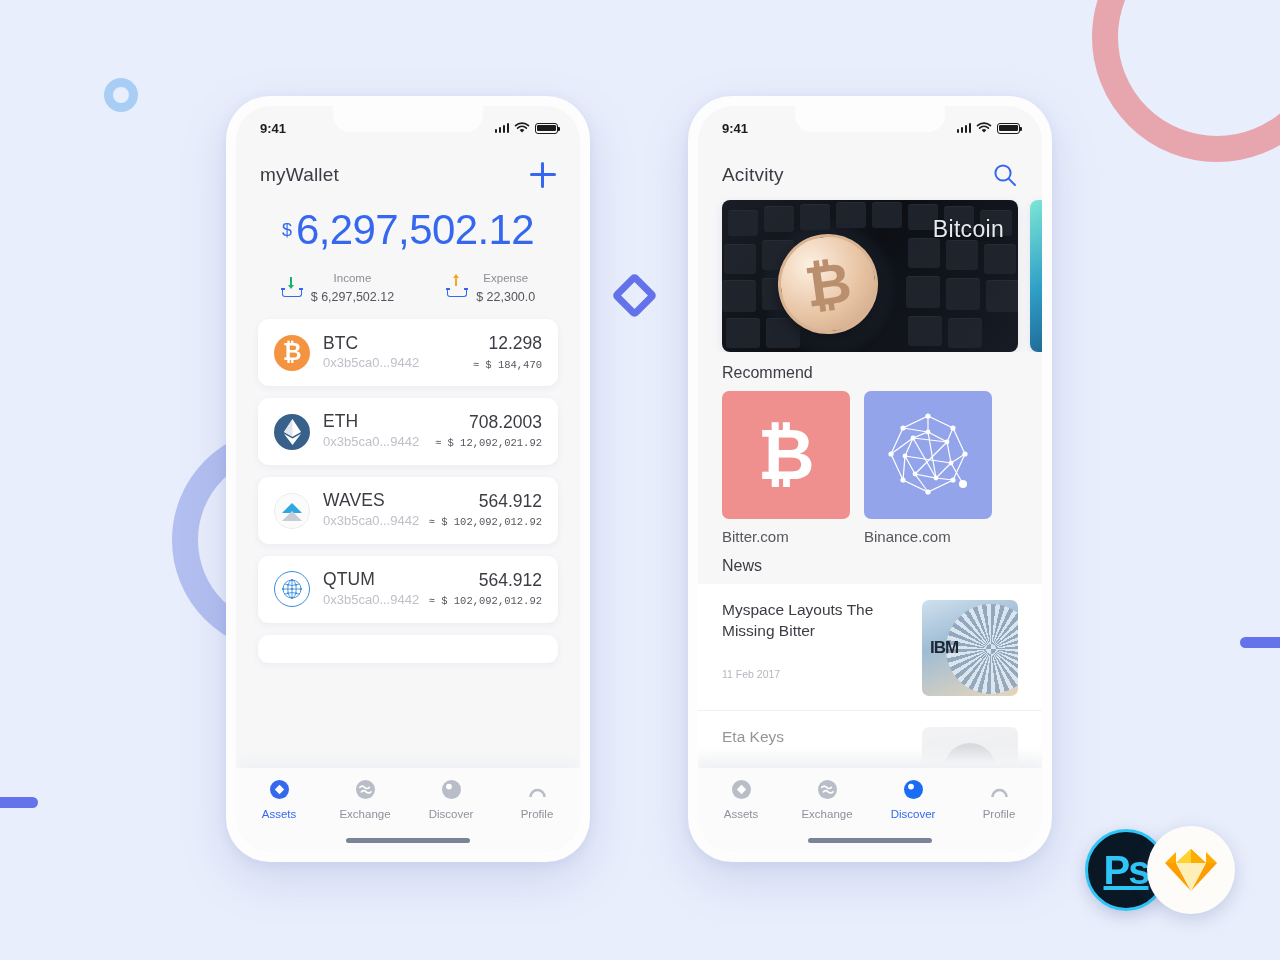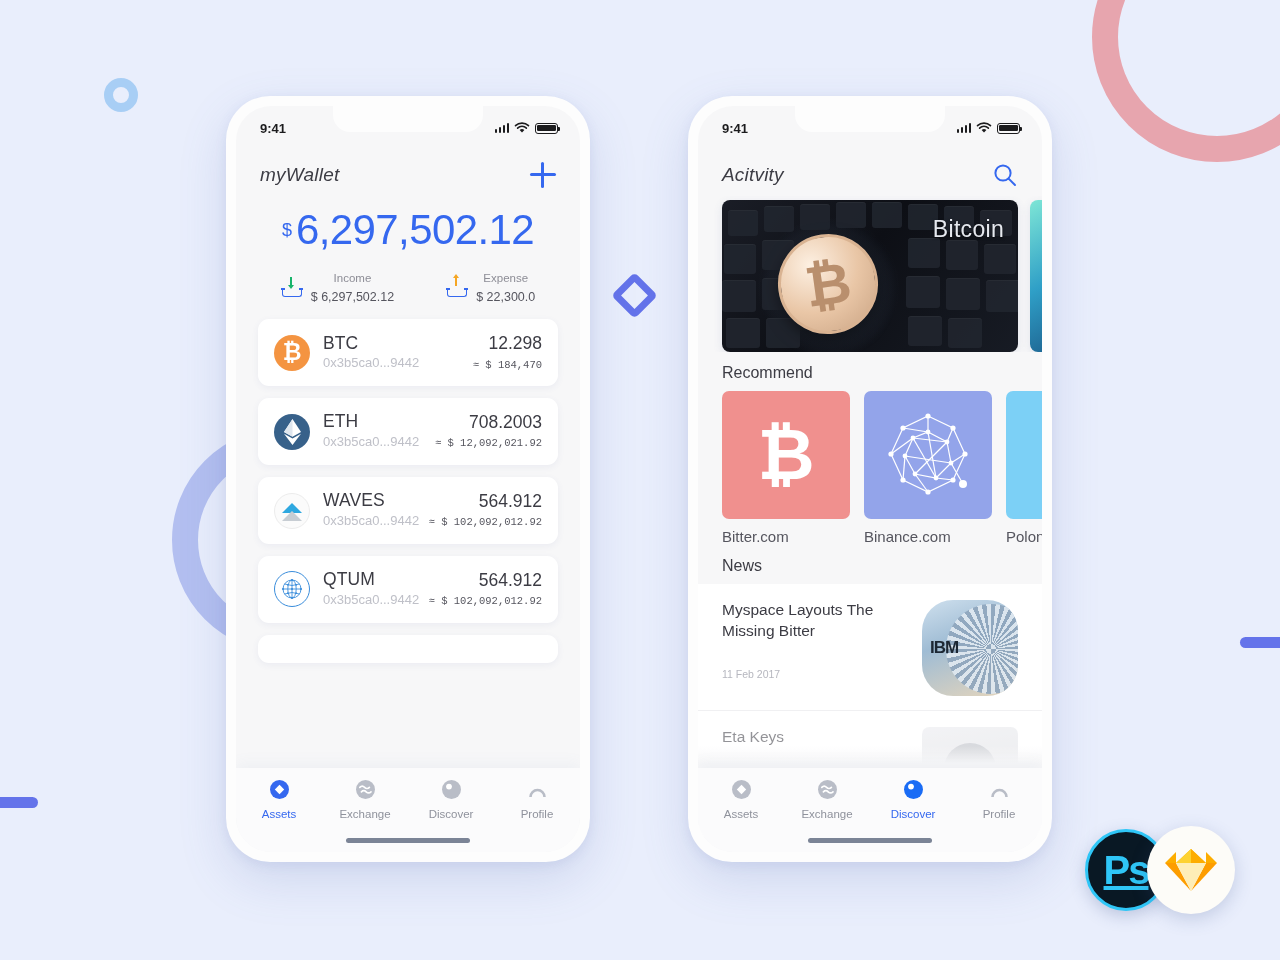--- a/index.html
+++ b/index.html
@@ -93,21 +93,20 @@
   .batt::after {
     content: ''; position: absolute; right: -3.4px; top: 3px;
     width: 2px; height: 4px; background: #1c1c1e; border-radius: 0 1px 1px 0;
   }
   .batt span { display: block; width: 100%; height: 100%; background: #1c1c1e; border-radius: 1.2px; }
 
   
   .app-header {
     display: flex; align-items: center; justify-content: space-between;
     padding: 12px 24px 8px 24px;
-    font-style: italic;
   }
   .app-title { font-size: 19px; color: #3c3c44; letter-spacing: .2px; }
   .plus-btn {
     width: 26px; height: 26px; position: relative; cursor: pointer;
   }
   .plus-btn::before, .plus-btn::after {
     content: ''; position: absolute; background: #3568ef; border-radius: 2px;
   }
   .plus-btn::before { left: 0; top: 11px; width: 26px; height: 3.2px; }
   .plus-btn::after  { top: 0; left: 11px; width: 3.2px; height: 26px; }
@@ -251,21 +250,20 @@
   }
   .news-text { flex: 1 1 auto; min-width: 0; display: flex; flex-direction: column; }
   .news-title { font-size: 15.5px; color: #3c3c44; line-height: 1.35; }
   .news-date { font-size: 10.5px; color: #b6b7bf; margin-top: 26px; }
   .news-thumb {
     flex: 0 0 96px; width: 96px; height: 96px; border-radius: 7px; overflow: hidden;
     position: relative;
   }
   .thumb-ibm {
     background: linear-gradient(160deg, #cfe0ee 0%, #9fbcd4 40%, #e7d6bb 100%);
-    border-radius: 31px;
   }
   .thumb-ibm .rings {
     position: absolute; right: -18px; top: 4px; width: 90px; height: 90px;
     border-radius: 50%;
     background:
       repeating-conic-gradient(from 0deg, #8fa6bd 0deg 6deg, #dfe8f0 6deg 12deg);
     opacity: .92;
   }
   .thumb-ibm .ibm {
     position: absolute; left: 8px; top: 38px;
@@ -619,24 +617,20 @@
                   <circle cx="55" cy="70" r="2.4"></circle>
                 <circle cx="34" cy="66" r="2.4"></circle>
                   <circle cx="24" cy="48" r="2.4"></circle>
                 <circle cx="32" cy="30" r="2.4"></circle>
                   <circle cx="82" cy="76" r="4"></circle>
               </g>
             </svg>
           </span>
           <div class="rec-name">Binance.com</div>
         </div>
-        <div class="rec-item clipped">
-          <span class="rec-tile polo"></span>
-          <div class="rec-name">Polon</div>
-        </div>
       </div>
 
       <div class="section-head">News</div>
 
       <div class="news-list">
         <div class="news-row">
           <span class="news-text">
             <span class="news-title">Myspace Layouts The Missing Bitter</span>
             <span class="news-date">11 Feb 2017</span>
           </span>

